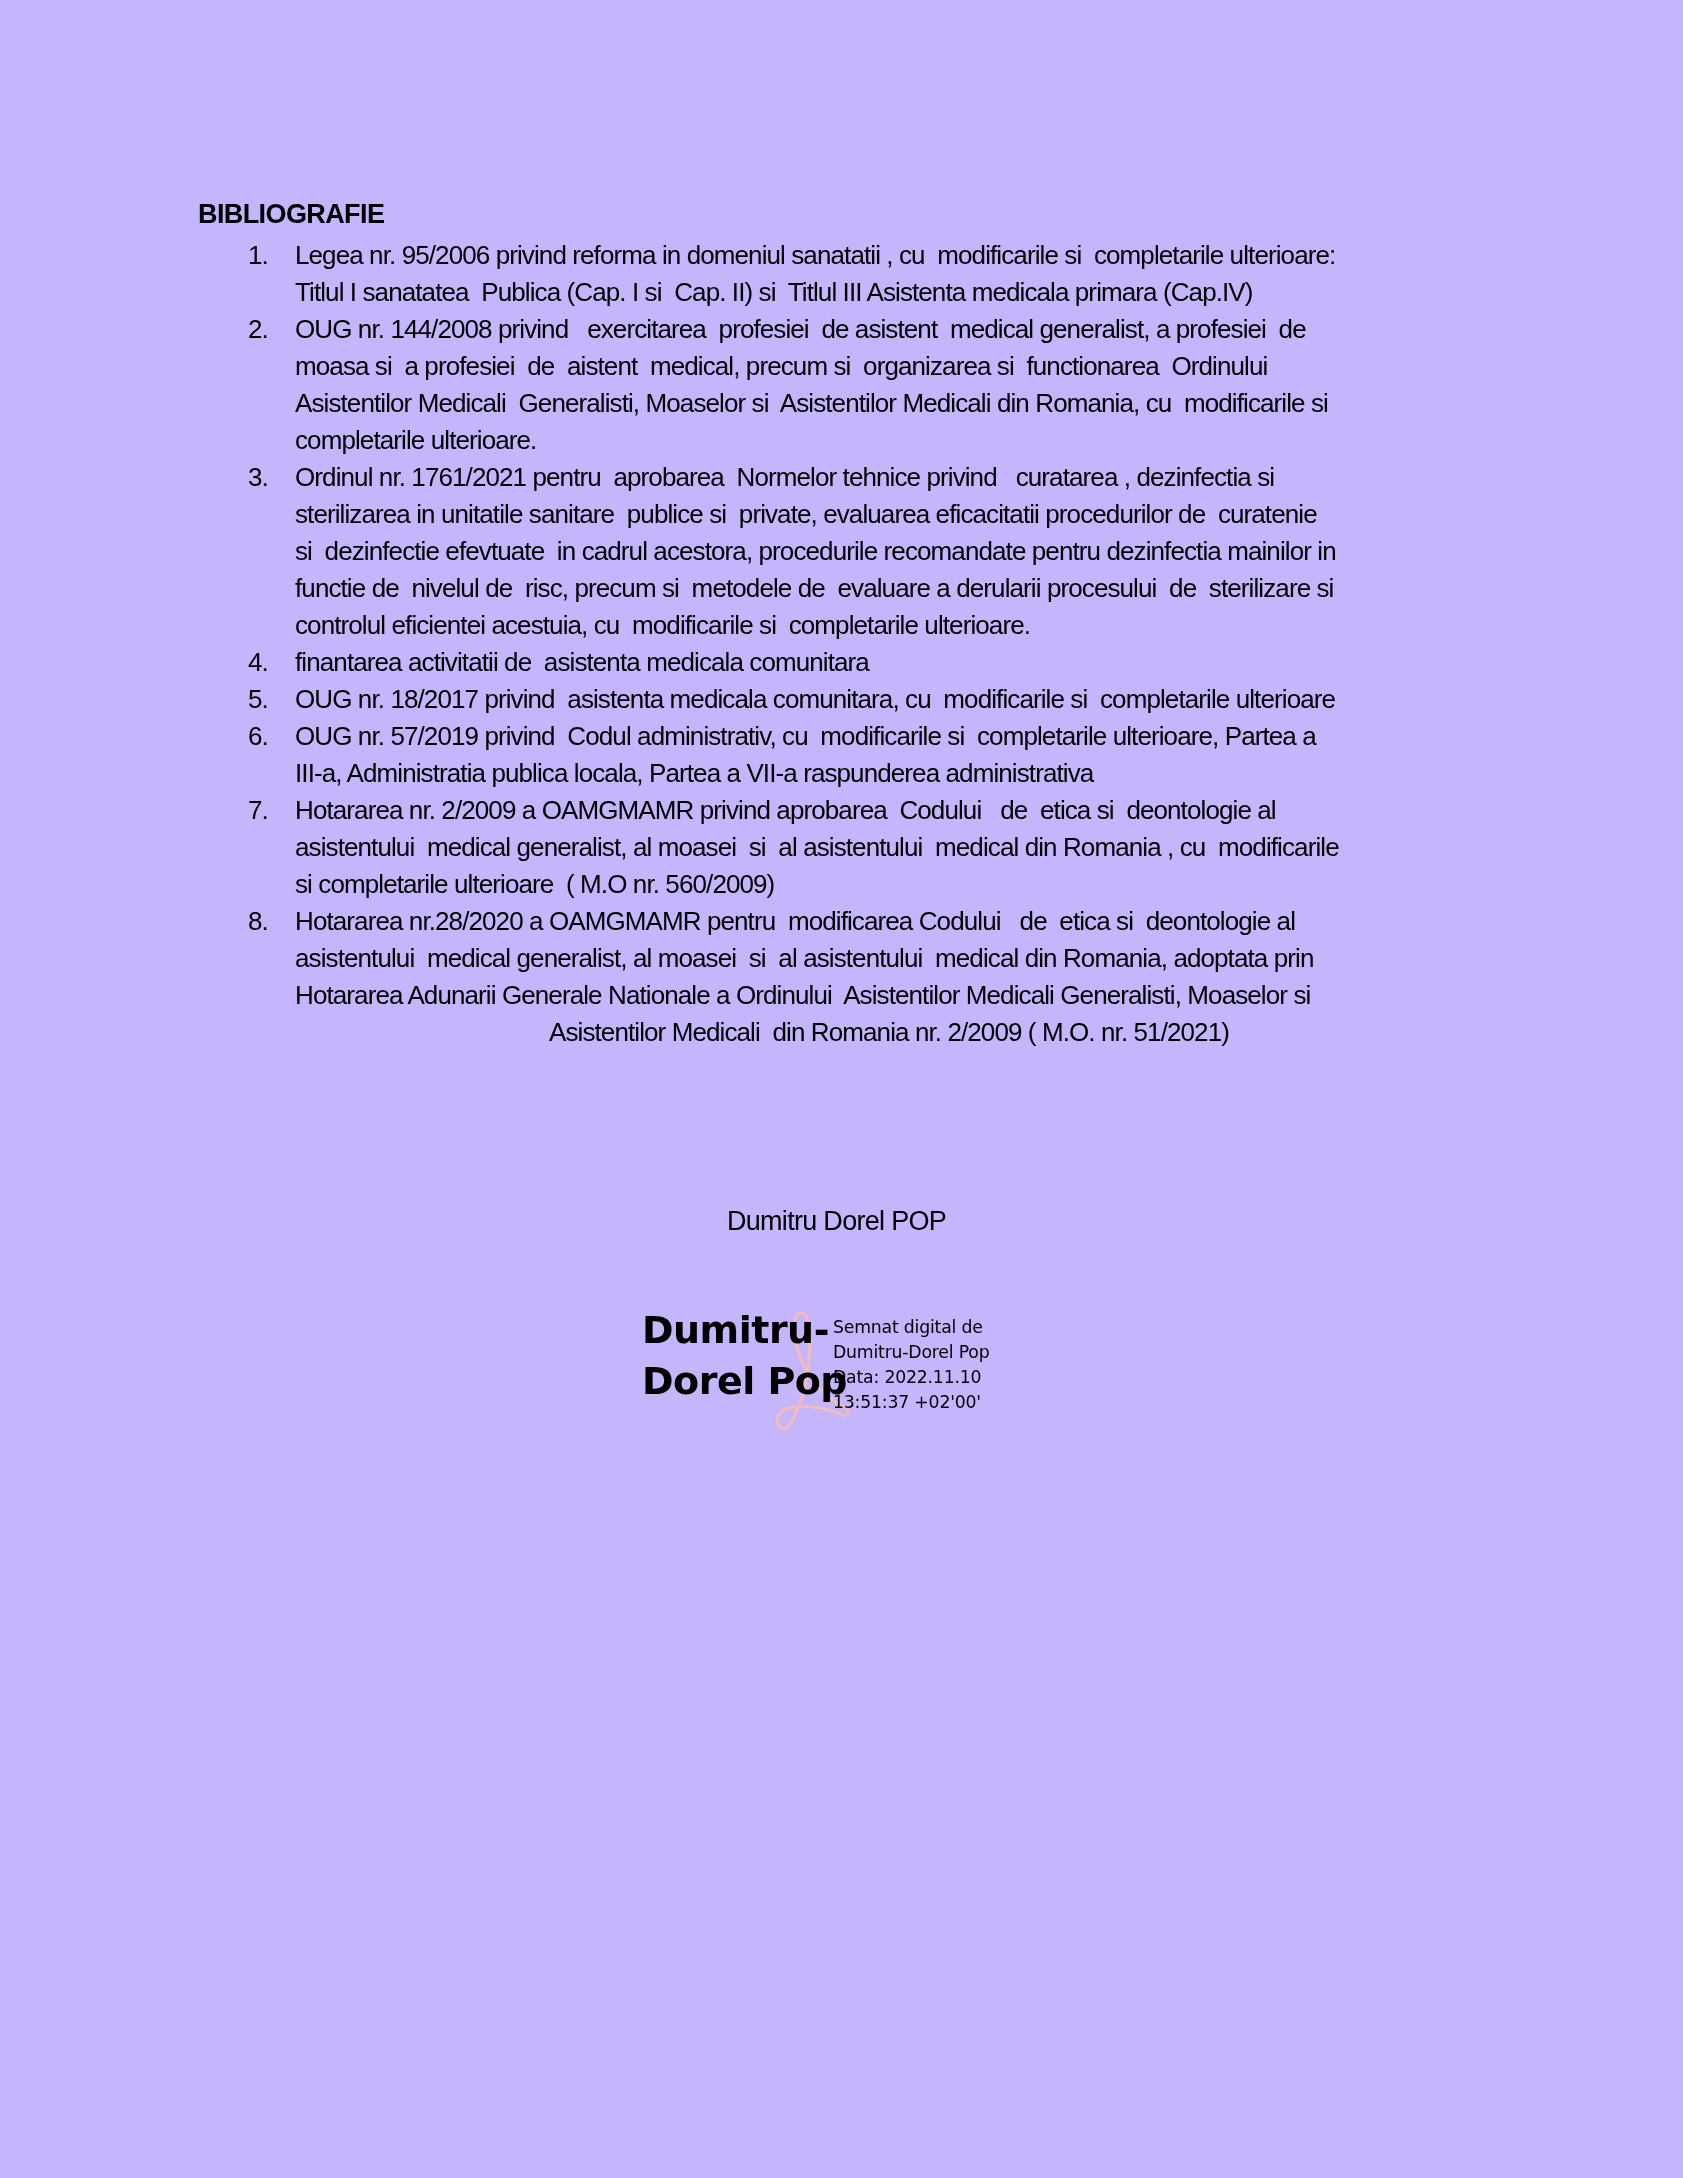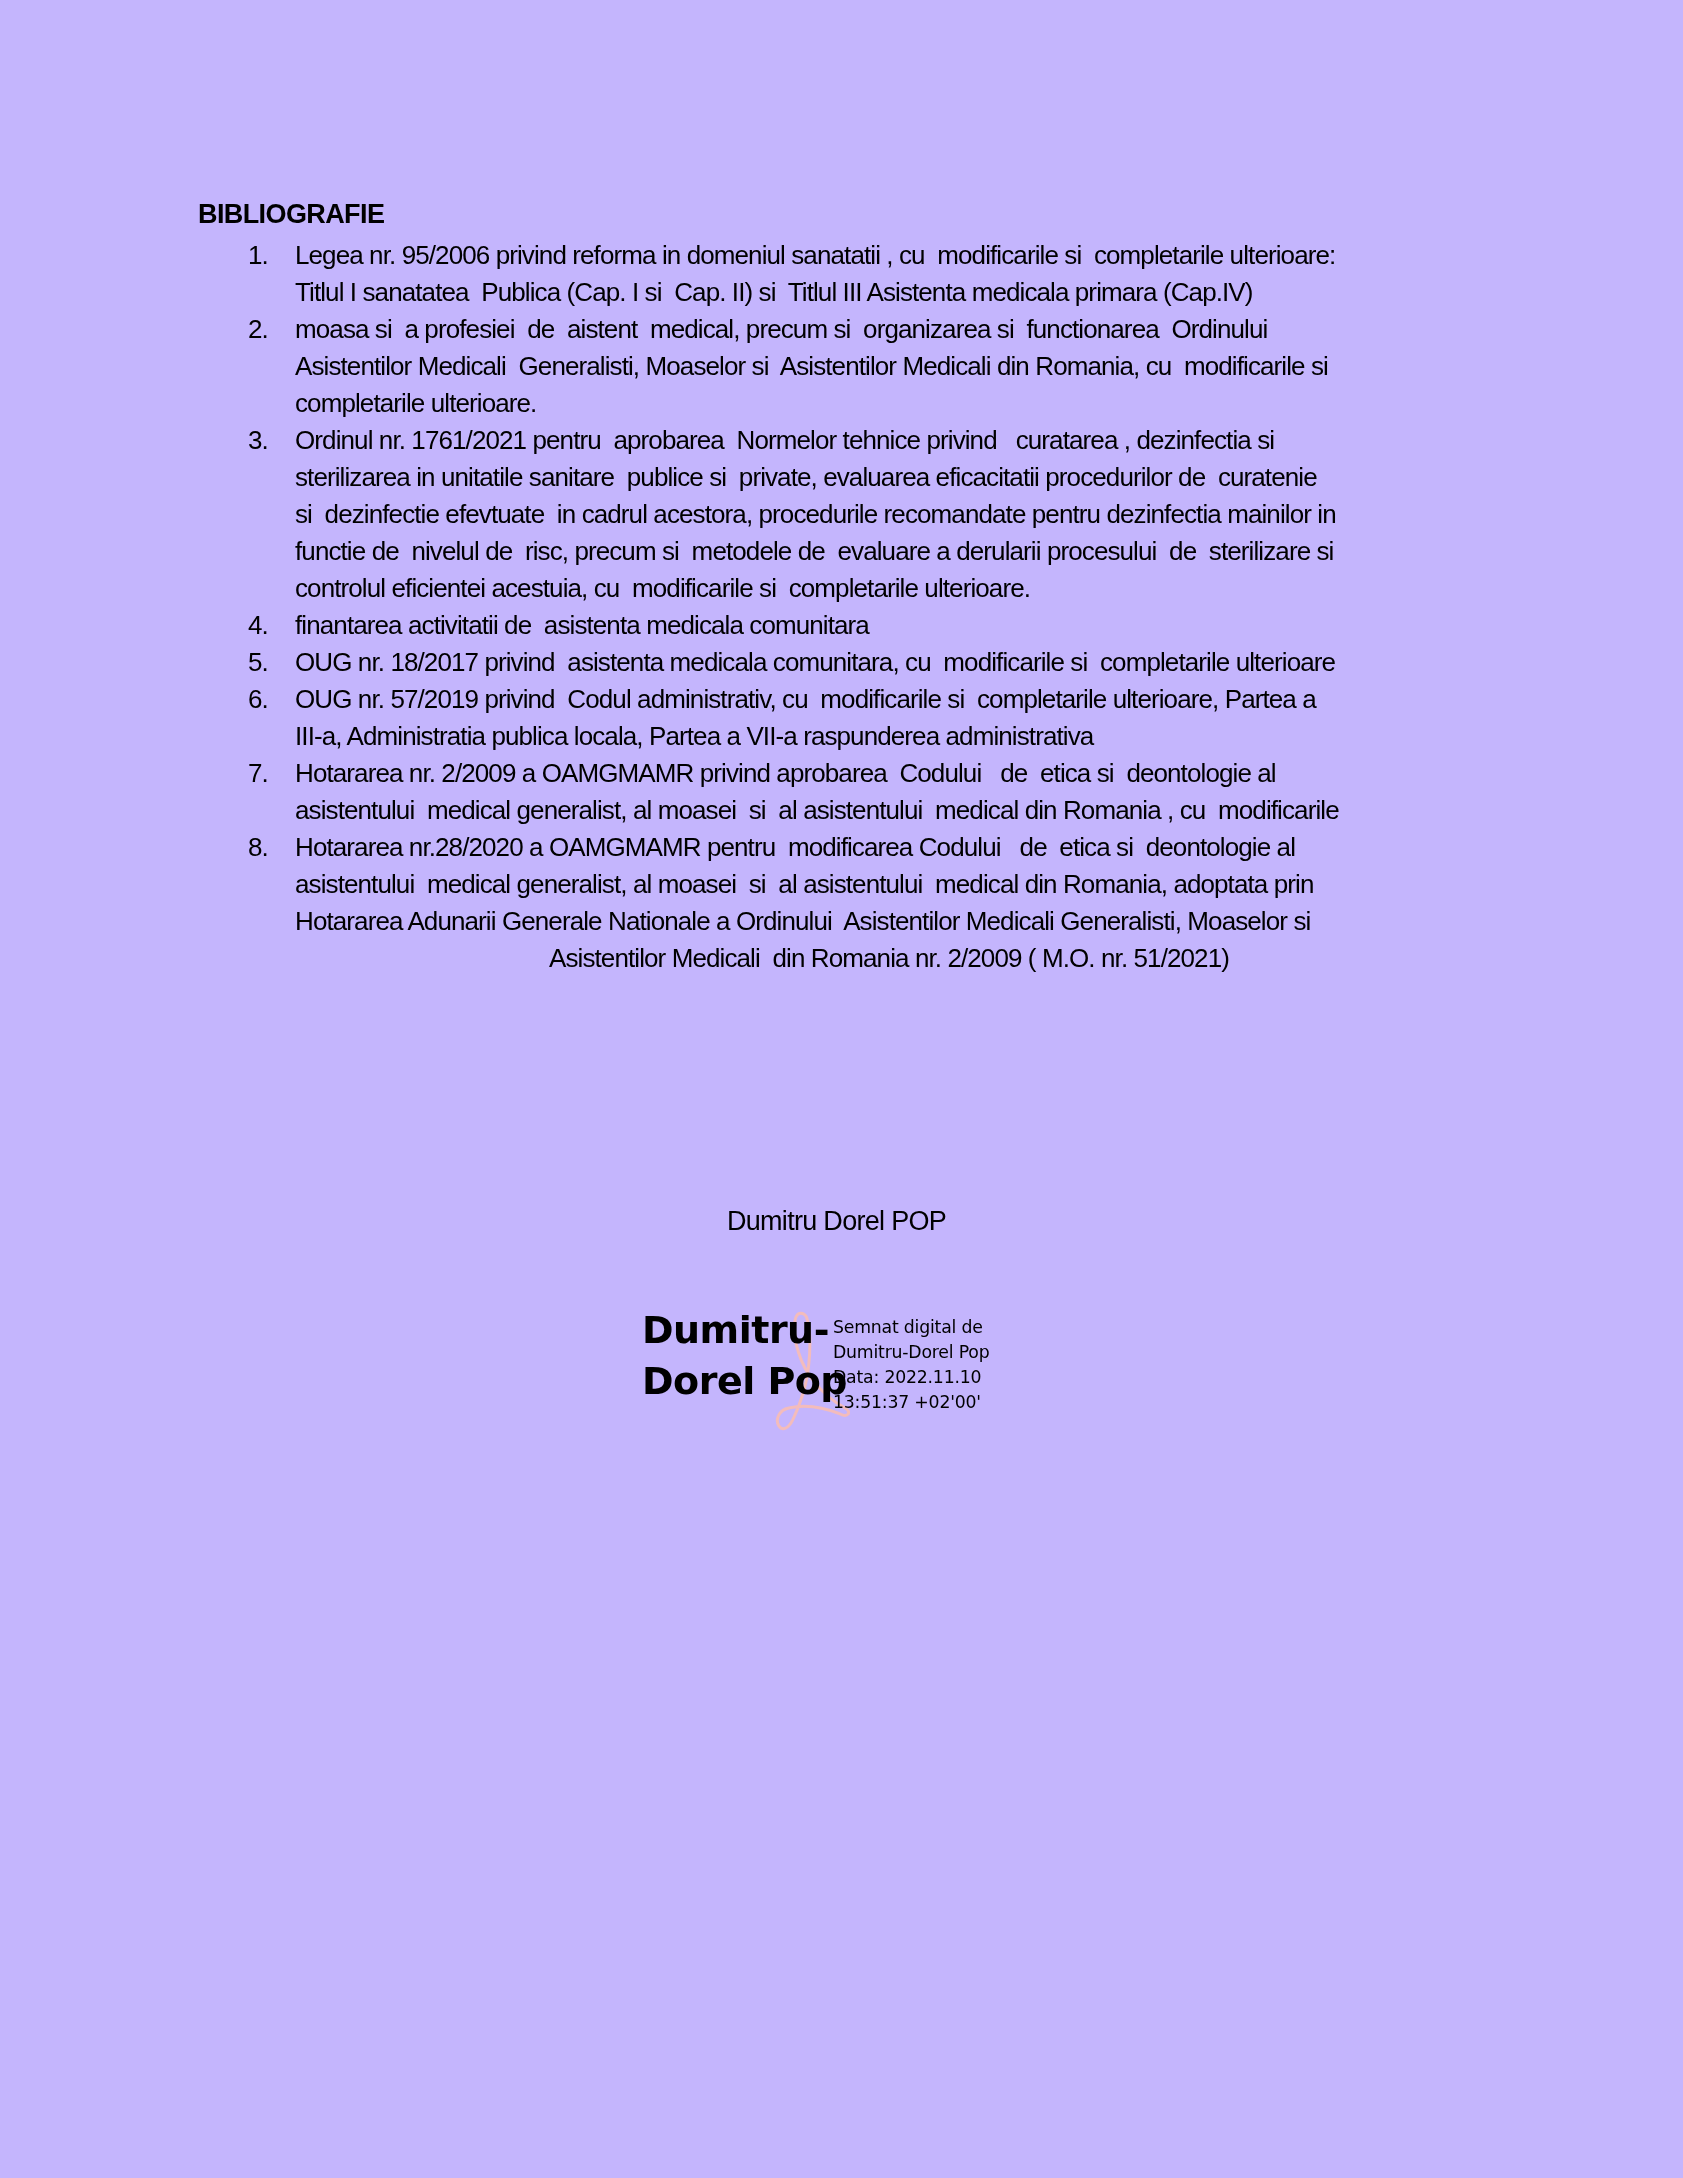--- a/index.html
+++ b/index.html
@@ -44,20 +44,21 @@
   <div class="heading">BIBLIOGRAFIE</div>
 
   <ol class="biblio">
     <li>
       <span class="num">1.</span>
       <span class="line" style="white-space: pre;">Legea nr. 95/2006 privind reforma in domeniul sanatatii , cu  modificarile si  completarile ulterioare:</span>
       <span class="line" style="white-space: pre;">Titlul I sanatatea  Publica (Cap. I si  Cap. II) si  Titlul III Asistenta medicala primara (Cap.IV)</span>
     </li>
     <li>
       <span class="num">2.</span>
+      <span class="line" style="white-space: pre;">OUG nr. 144/2008 privind   exercitarea  profesiei  de asistent  medical generalist, a profesiei  de</span>
       <span class="line" style="white-space: pre;">moasa si  a profesiei  de  aistent  medical, precum si  organizarea si  functionarea  Ordinului</span>
       <span class="line" style="white-space: pre;">Asistentilor Medicali  Generalisti, Moaselor si  Asistentilor Medicali din Romania, cu  modificarile si</span>
       <span class="line" style="white-space: pre;">completarile ulterioare.</span>
     </li>
     <li>
       <span class="num">3.</span>
       <span class="line" style="white-space: pre;">Ordinul nr. 1761/2021 pentru  aprobarea  Normelor tehnice privind   curatarea , dezinfectia si</span>
       <span class="line" style="white-space: pre;">sterilizarea in unitatile sanitare  publice si  private, evaluarea eficacitatii procedurilor de  curatenie</span>
       <span class="line" style="white-space: pre;">si  dezinfectie efevtuate  in cadrul acestora, procedurile recomandate pentru dezinfectia mainilor in</span>
       <span class="line" style="white-space: pre;">functie de  nivelul de  risc, precum si  metodele de  evaluare a derularii procesului  de  sterilizare si</span>
@@ -73,20 +74,21 @@
     </li>
     <li>
       <span class="num">6.</span>
       <span class="line" style="white-space: pre;">OUG nr. 57/2019 privind  Codul administrativ, cu  modificarile si  completarile ulterioare, Partea a</span>
       <span class="line" style="white-space: pre;">III-a, Administratia publica locala, Partea a VII-a raspunderea administrativa</span>
     </li>
     <li>
       <span class="num">7.</span>
       <span class="line" style="white-space: pre;">Hotararea nr. 2/2009 a OAMGMAMR privind aprobarea  Codului   de  etica si  deontologie al</span>
       <span class="line" style="white-space: pre;">asistentului  medical generalist, al moasei  si  al asistentului  medical din Romania , cu  modificarile</span>
+      <span class="line" style="white-space: pre;">si completarile ulterioare  ( M.O nr. 560/2009)</span>
     </li>
     <li>
       <span class="num">8.</span>
       <span class="line" style="white-space: pre;">Hotararea nr.28/2020 a OAMGMAMR pentru  modificarea Codului   de  etica si  deontologie al</span>
       <span class="line" style="white-space: pre;">asistentului  medical generalist, al moasei  si  al asistentului  medical din Romania, adoptata prin</span>
       <span class="line" style="white-space: pre;">Hotararea Adunarii Generale Nationale a Ordinului  Asistentilor Medicali Generalisti, Moaselor si</span>
       <span class="line" style="white-space: pre; text-align: center;">Asistentilor Medicali  din Romania nr. 2/2009 ( M.O. nr. 51/2021)</span>
     </li>
   </ol>
 

